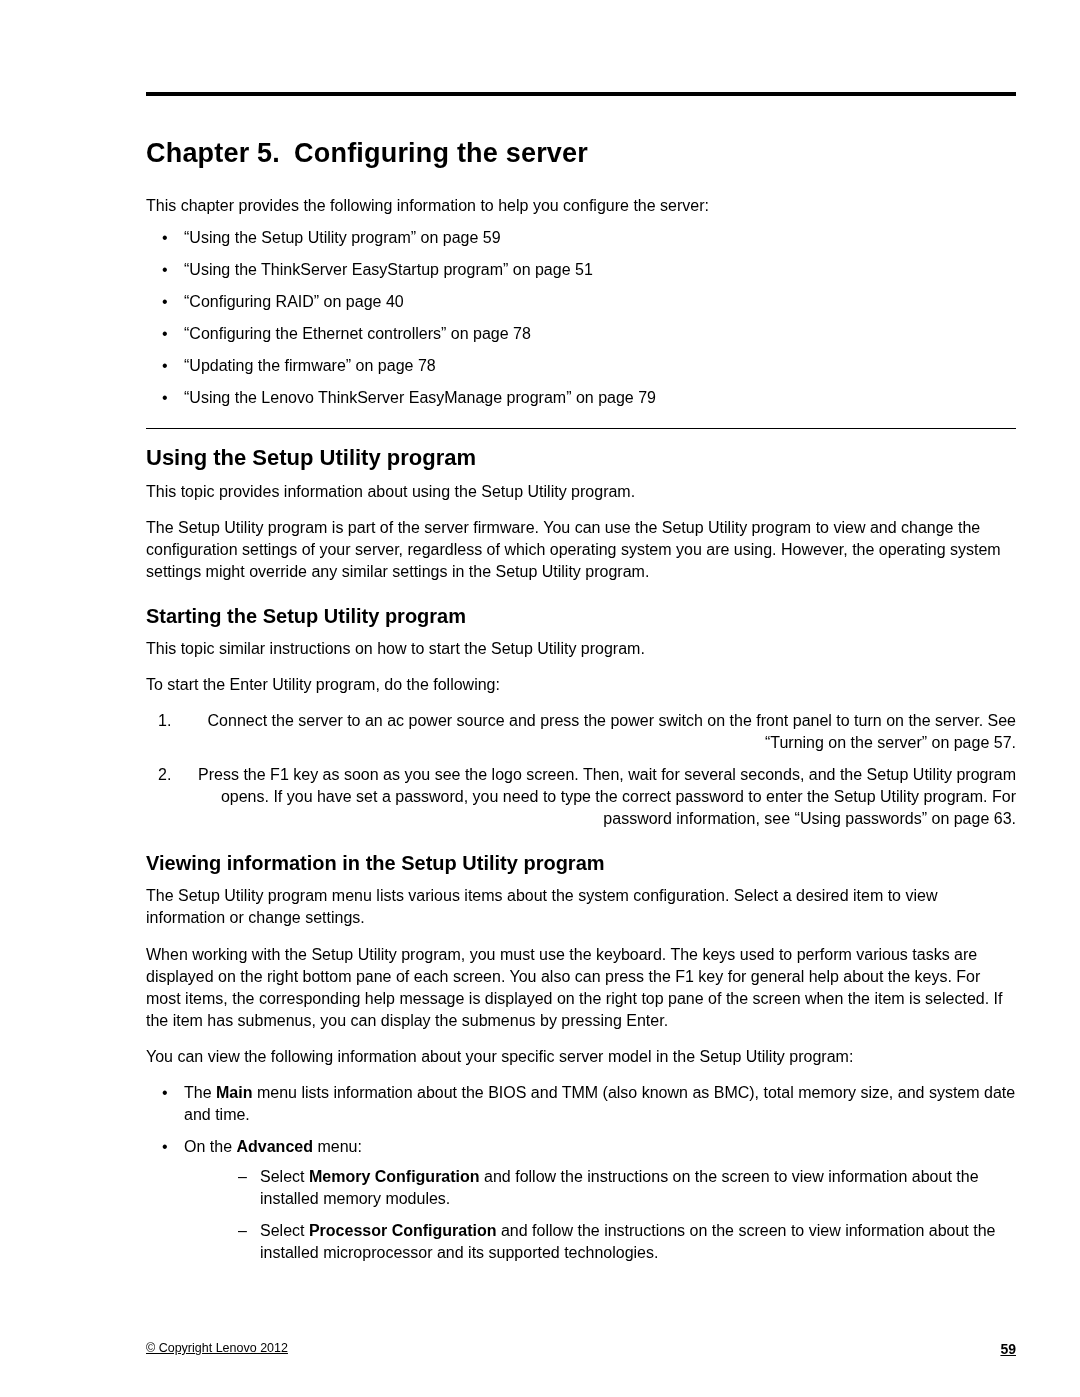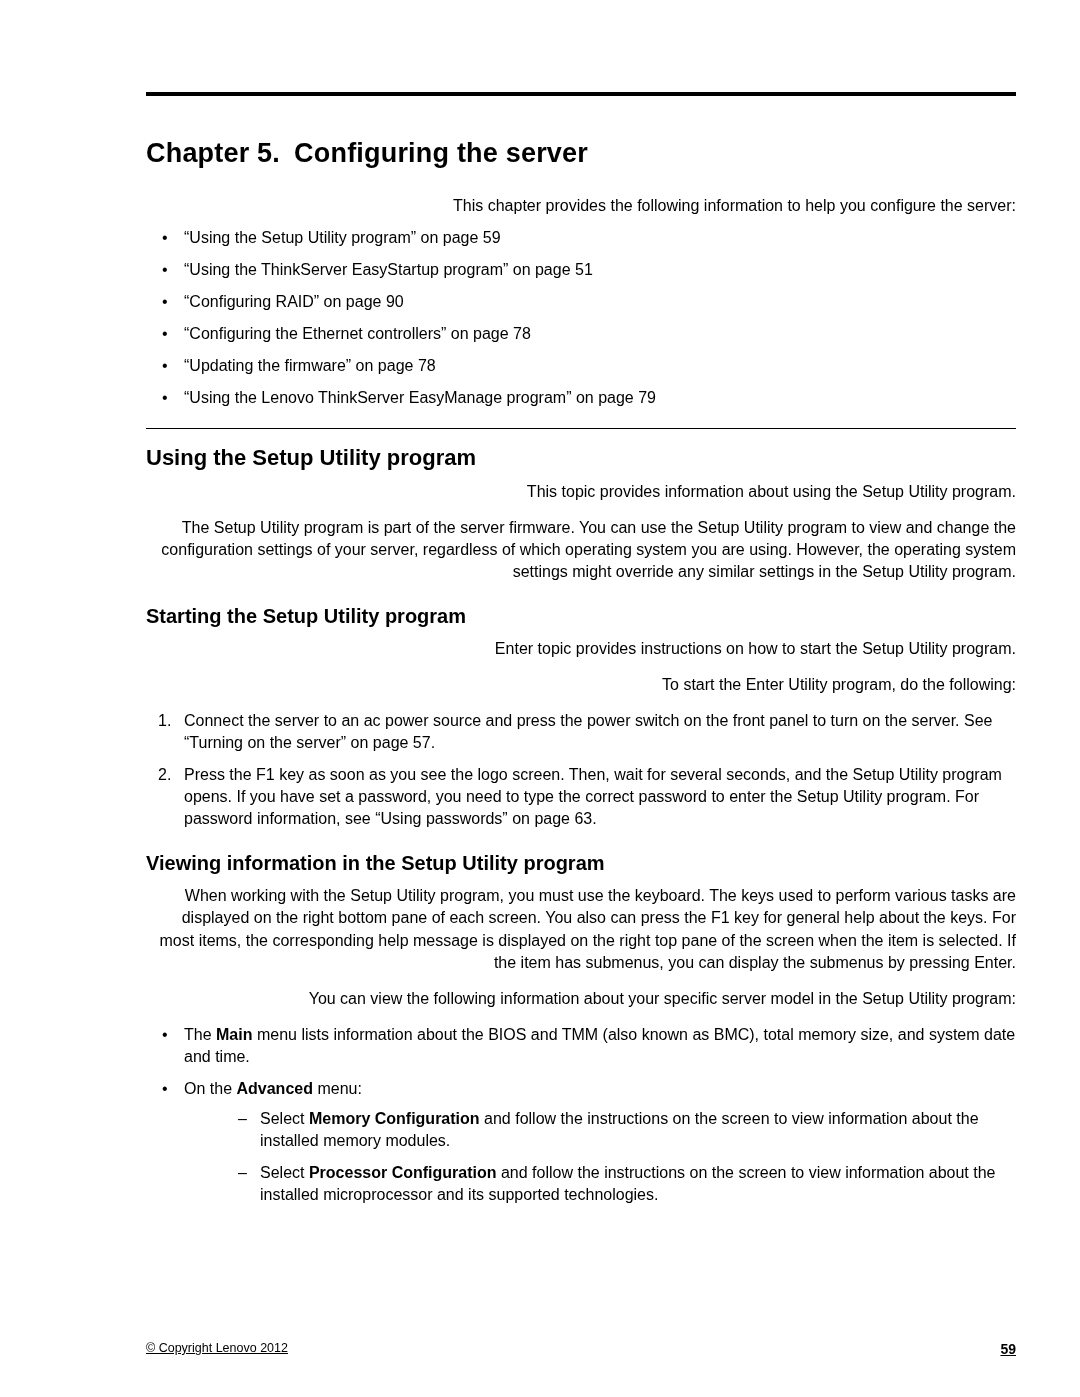--- a/index.html
+++ b/index.html
@@ -22,21 +22,21 @@
     border-top: 4px solid #000;
     margin-bottom: 42px;
   }
   h1.chapter-title {
     font-size: 27px;
     font-weight: bold;
     margin: 0 0 26px 0;
     letter-spacing: 0.2px;
   }
   .chapter-title .gap { display:inline-block; width:14px; }
-  p { margin: 0 0 14px 0; line-height: 1.38; text-align: right; }
+  p { margin: 0 0 14px 0; line-height: 1.38; }
   .intro { margin-bottom: 10px; }
   ul.bullets, ul.bullets-nested {
     list-style: none;
     margin: 0 0 18px 0;
     padding: 0;
   }
   ul.bullets > li {
     position: relative;
     padding-left: 38px;
     margin: 0 0 10px 0;
@@ -80,20 +80,21 @@
     counter-reset: step;
     margin: 0 0 6px 0;
     padding: 0;
   }
   ol.steps > li {
     counter-increment: step;
     position: relative;
     padding-left: 38px;
     margin: 0 0 10px 0;
     line-height: 1.38;
+    text-align: right;
   }
   ol.steps > li::before {
     content: counter(step) ".";
     position: absolute;
     left: 12px;
     top: 0;
   }
   .footer {
     position: absolute;
     left: 106px;
@@ -118,41 +119,42 @@
 
   <h1 class="chapter-title">
     <span>Chapter 5.</span><span class="gap"></span><span>Configuring the server</span>
   </h1>
 
   <p class="intro">This chapter provides the following information to help you configure the server:</p>
 
   <ul class="bullets">
     <li>“Using the Setup Utility program” on page 59</li>
     <li>“Using the ThinkServer EasyStartup program” on page 51</li>
-    <li>“Configuring RAID” on page 90</li>
+    <li>“Configuring RAID” on page 40</li>
     <li>“Configuring the Ethernet controllers” on page 78</li>
     <li>“Updating the firmware” on page 78</li>
     <li>“Using the Lenovo ThinkServer EasyManage program” on page 79</li>
   </ul>
 
   <div class="section-rule"></div>
 
   <h2 class="section-title">Using the Setup Utility program</h2>
   <p>This topic provides information about using the Setup Utility program.</p>
   <p class="mb-big">The Setup Utility program is part of the server firmware. You can use the Setup Utility program to view and change the configuration settings of your server, regardless of which operating system you are using. However, the operating system settings might override any similar settings in the Setup Utility program.</p>
 
   <h3 class="subsection-title">Starting the Setup Utility program</h3>
-  <p>Enter topic provides instructions on how to start the Setup Utility program.</p>
+  <p>This topic similar instructions on how to start the Setup Utility program.</p>
   <p>To start the Enter Utility program, do the following:</p>
   <ol class="steps">
     <li>Connect the server to an ac power source and press the power switch on the front panel to turn on the server. See “Turning on the server” on page 57.</li>
     <li>Press the F1 key as soon as you see the logo screen. Then, wait for several seconds, and the Setup Utility program opens. If you have set a password, you need to type the correct password to enter the Setup Utility program. For password information, see “Using passwords” on page 63.</li>
   </ol>
 
   <h3 class="subsection-title">Viewing information in the Setup Utility program</h3>
+  <p>The Setup Utility program menu lists various items about the system configuration. Select a desired item to view information or change settings.</p>
   <p>When working with the Setup Utility program, you must use the keyboard. The keys used to perform various tasks are displayed on the right bottom pane of each screen. You also can press the F1 key for general help about the keys. For most items, the corresponding help message is displayed on the right top pane of the screen when the item is selected. If the item has submenus, you can display the submenus by pressing Enter.</p>
   <p>You can view the following information about your specific server model in the Setup Utility program:</p>
 
   <ul class="bullets">
     <li>
       <span>The </span><span class="b">Main</span><span> menu lists information about the BIOS and TMM (also known as BMC), total memory size, and system date and time.</span>
     </li>
     <li>
       <span>On the </span><span class="b">Advanced</span><span> menu:</span>
       <div class="nested-container">

